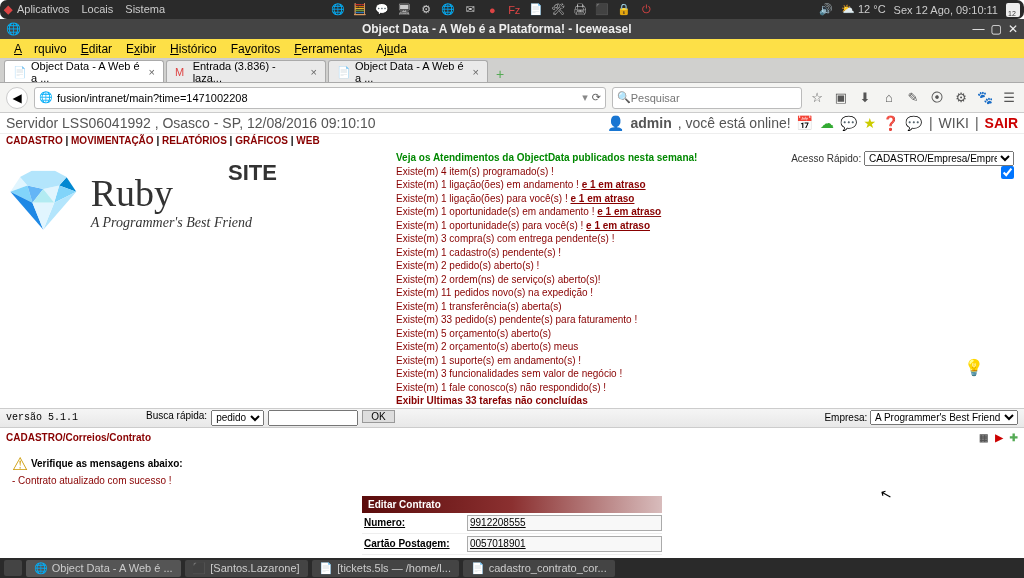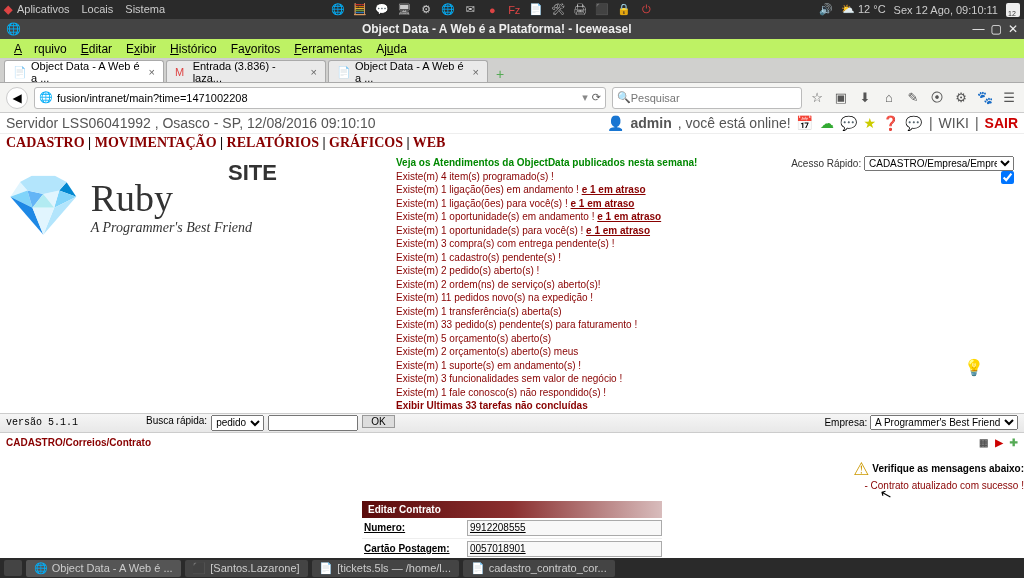--- a/index.html
+++ b/index.html
@@ -1,35 +1,35 @@
 <!DOCTYPE html>
 <html><head>
 <meta charset="utf-8">
 <style>
 * { margin: 0; padding: 0; box-sizing: border-box; }
 body { font-family: Arial, sans-serif; font-size: 11px; width: 1024px; height: 578px; overflow: hidden; background: #fff; position: relative; }
 
 
-.gnome-panel { background: #2a2a2a; color: #ccc; height: 19px; display: flex; align-items: center; padding: 0 4px; font-size: 11px; }
+.gnome-panel { background: #2a2a2a; color: #ccc; height: 19px; display: flex; align-items: center; padding: 0 4px; font-size: 11px; border-radius: 7px; }
 .gnome-left { display: flex; gap: 12px; }
 .gnome-left span { cursor: pointer; }
 .gnome-left .app-icon { color: #d44; font-weight: bold; margin-right: 2px; }
 .gnome-center { flex: 1; display: flex; justify-content: center; gap: 6px; }
 .gnome-center span { width: 16px; height: 16px; display: inline-flex; align-items: center; justify-content: center; }
 .gnome-right { display: flex; gap: 8px; align-items: center; }
 .cal-icon { display: inline-block; width: 14px; height: 14px; background: #eee; border-radius: 2px; position: relative; }
 .cal-icon::after { content: "12"; position: absolute; font-size: 7px; color: #333; bottom: 0; left: 2px; }
 
 
 .titlebar { background: #444; color: #eee; height: 20px; display: flex; align-items: center; padding: 0 6px; font-size: 12px; }
 .titlebar .title { flex: 1; text-align: center; font-weight: bold; }
 .titlebar .winctl { display: flex; gap: 6px; }
 
 
-.menubar { background: #bef264; height: 20px; display: flex; align-items: center; padding: 0 8px; gap: 2px; font-size: 12px; border-bottom: 1px solid #ccc; }
+.menubar { background: #fde047; height: 20px; display: flex; align-items: center; padding: 0 8px; gap: 2px; font-size: 12px; border-bottom: 1px solid #ccc; }
 .menubar span { padding: 2px 6px; cursor: pointer; }
 .menubar span u { text-decoration: underline; }
 
 
 .tabstrip { background: #d0d0ce; height: 24px; display: flex; align-items: flex-end; padding: 0 4px; border-bottom: 1px solid #aaa; }
 .tab { background: #eaeaea; border: 1px solid #aaa; border-bottom: none; border-radius: 3px 3px 0 0; padding: 3px 8px; margin-right: 2px; display: flex; align-items: center; gap: 6px; font-size: 11px; height: 22px; max-width: 160px; }
 .tab.active { background: #fff; }
 .tab .fav { width: 12px; height: 12px; display: inline-block; }
 .tab .close { color: #666; cursor: pointer; }
 .newtab { color: #5a5; font-size: 14px; padding: 0 6px; cursor: pointer; }
@@ -45,21 +45,21 @@
 .toolicon { width: 18px; height: 18px; display: flex; align-items: center; justify-content: center; color: #555; cursor: pointer; font-size: 13px; }
 
 
 .page { height: 445px; overflow: hidden; background: #fff; }
 
 .serverinfo { padding: 2px 6px; font-size: 14px; color: #555; display: flex; justify-content: space-between; align-items: center; border-bottom: 1px solid #eee; }
 .serverinfo .right { display: flex; gap: 6px; align-items: center; }
 .serverinfo .right a { cursor: pointer; }
 .serverinfo .user-icon { color: #888; }
 
-.mainnav { padding: 1px 6px; font-size: 14px; font-weight: bold; font-family: Liberation Serif, serif; }
+.mainnav { padding: 1px 6px; font-size: 10px; font-weight: bold; }
 .mainnav a { color: #800; cursor: pointer; }
 
 .headerrow { display: flex; padding: 4px 6px 0 6px; }
 .logo-area { width: 380px; padding-top: 20px; }
 .logo-area .ruby-logo { display: flex; align-items: center; gap: 10px; }
 .ruby-gem { font-size: 60px; color: #b00; line-height: 1; }
 .ruby-text { font-family: Georgia, serif; }
 .ruby-text .name { font-size: 38px; color: #333; }
 .ruby-text .tag { font-size: 14px; font-style: italic; color: #333; }
 .site-label { position: absolute; left: 228px; top: 160px; font-size: 22px; font-weight: bold; color: #333; }
@@ -82,21 +82,21 @@
 .ribbon .search select, .ribbon .search input { font-size: 10px; height: 16px; }
 .ribbon .search input.txt { width: 90px; }
 .ribbon .search .ok { background: #ddd; border: 1px solid #999; padding: 0 8px; font-size: 10px; cursor: pointer; }
 .ribbon .emp { margin-left: auto; }
 .ribbon .emp select { font-size: 10px; }
 
 .breadcrumb { padding: 4px 6px; font-size: 10px; font-weight: bold; color: #800; display: flex; justify-content: space-between; }
 .breadcrumb .icons span { margin-left: 4px; cursor: pointer; color: #555; }
 .breadcrumb .icons .plus { color: #5a5; }
 
-.msgbox { text-align: right; padding: 6px 0 10px 3px; font-size: 10px; }
+.msgbox { text-align: left; padding: 6px 0 10px 12px; font-size: 10px; }
 .msgbox .warn-icon { color: #c90; font-size: 18px; vertical-align: middle; }
 .msgbox .msg-title { font-weight: bold; }
 .msgbox .msg-body { color: #800; }
 .bulb { position: absolute; right: 40px; top: 358px; font-size: 16px; color: #aa8800; cursor: pointer; }
 
 .formwrap { width: 300px; margin: 0 auto; }
 .form-header { background: linear-gradient(90deg, #5a0b0b 0%, #8b3030 50%, #d8bcbc 100%); color: #fff; font-size: 10px; font-weight: bold; padding: 3px 6px; }
 .form-body { }
 .form-row { display: flex; align-items: center; border-bottom: 1px solid #eee; padding: 2px 0; text-decoration: underline; }
 .form-row label { width: 105px; font-size: 10px; font-weight: bold; padding-left: 2px; }

